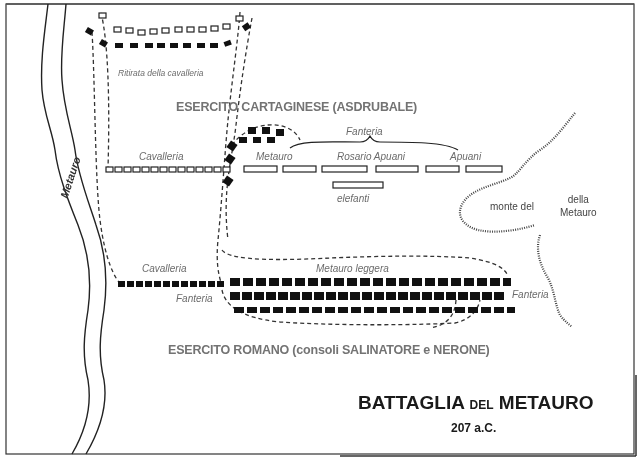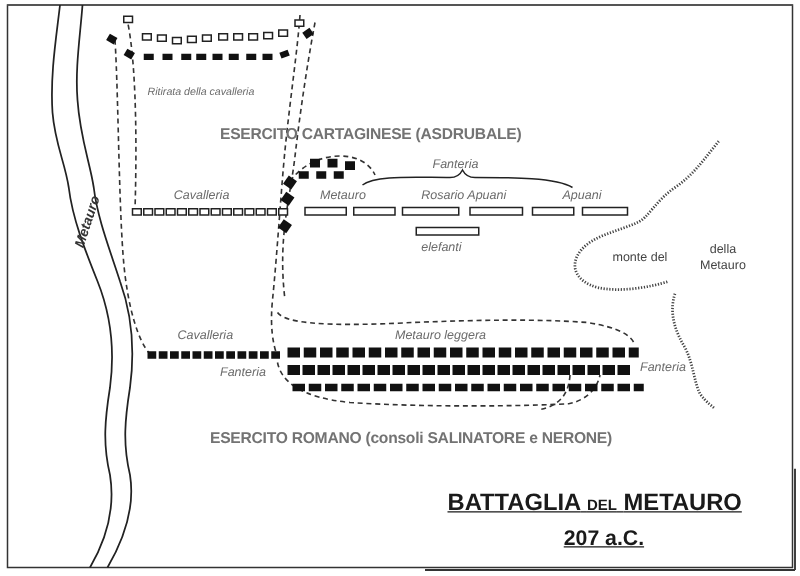--- a/index.html
+++ b/index.html
@@ -1,21 +1,21 @@
 <!DOCTYPE html>
 <html><head>
 <meta charset="utf-8">
 <style>
   html,body{margin:0;padding:0;background:#ffffff;}
   #stage{position:relative;width:640px;height:461px;overflow:hidden;background:#ffffff;font-family:"Liberation Sans",sans-serif;}
   svg{position:absolute;left:0;top:0;}
   .lbl{position:absolute;white-space:nowrap;color:#6b6b6b;font-style:italic;font-size:10px;font-family:"Liberation Sans",sans-serif;}
   .army{position:absolute;white-space:nowrap;color:#737373;font-weight:bold;font-size:12.5px;font-family:"Liberation Sans",sans-serif;letter-spacing:-0.2px;}
   .terrain{position:absolute;white-space:nowrap;color:#444;font-size:10px;font-family:"Liberation Sans",sans-serif;line-height:13px;text-align:center;}
-  .title{position:absolute;white-space:nowrap;color:#1a1a1a;font-weight:bold;font-family:"Liberation Sans",sans-serif;text-decoration:underline;}
+  .title{position:absolute;white-space:nowrap;color:#1a1a1a;font-weight:bold;font-family:"Liberation Sans",sans-serif;}
   .small-caps{font-size:12px;}
 </style>
 </head>
 <body>
 
 <div id="stage">
 
   <svg width="640" height="461" viewBox="0 0 640 461">
 
     <rect x="6" y="4" width="628" height="450" fill="none" stroke="#333" stroke-width="1.2"></rect>
@@ -233,14 +233,14 @@
   <div class="lbl" style="left:316px;top:263px;">Metauro leggera</div>
   <div class="lbl" style="left:176px;top:293px;">Fanteria</div>
   <div class="lbl" style="left:512px;top:289px;">Fanteria</div>
   <div class="army" style="left:134px;top:343px;margin-left:34px;">ESERCITO ROMANO (consoli SALINATORE e NERONE)</div>
 
   <div class="title" style="left:358px;top:392px;font-size:19px;">
     <span>BATTAGLIA</span>
     <span class="small-caps">DEL</span>
     <span>METAURO</span>
   </div>
-  <div class="title" style="left:451px;top:421px;font-size:17px;">207 a.C.</div>
+  <div class="title" style="left:451px;top:421px;font-size:12px;">207 a.C.</div>
 </div>
 
 </body></html>

